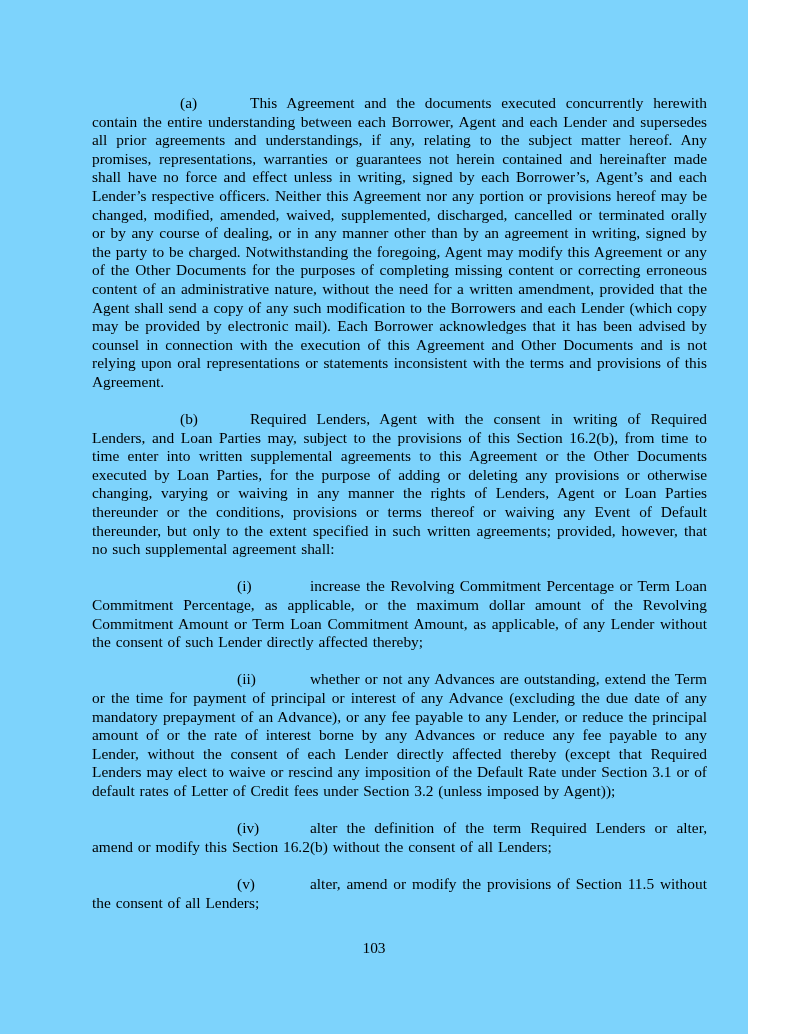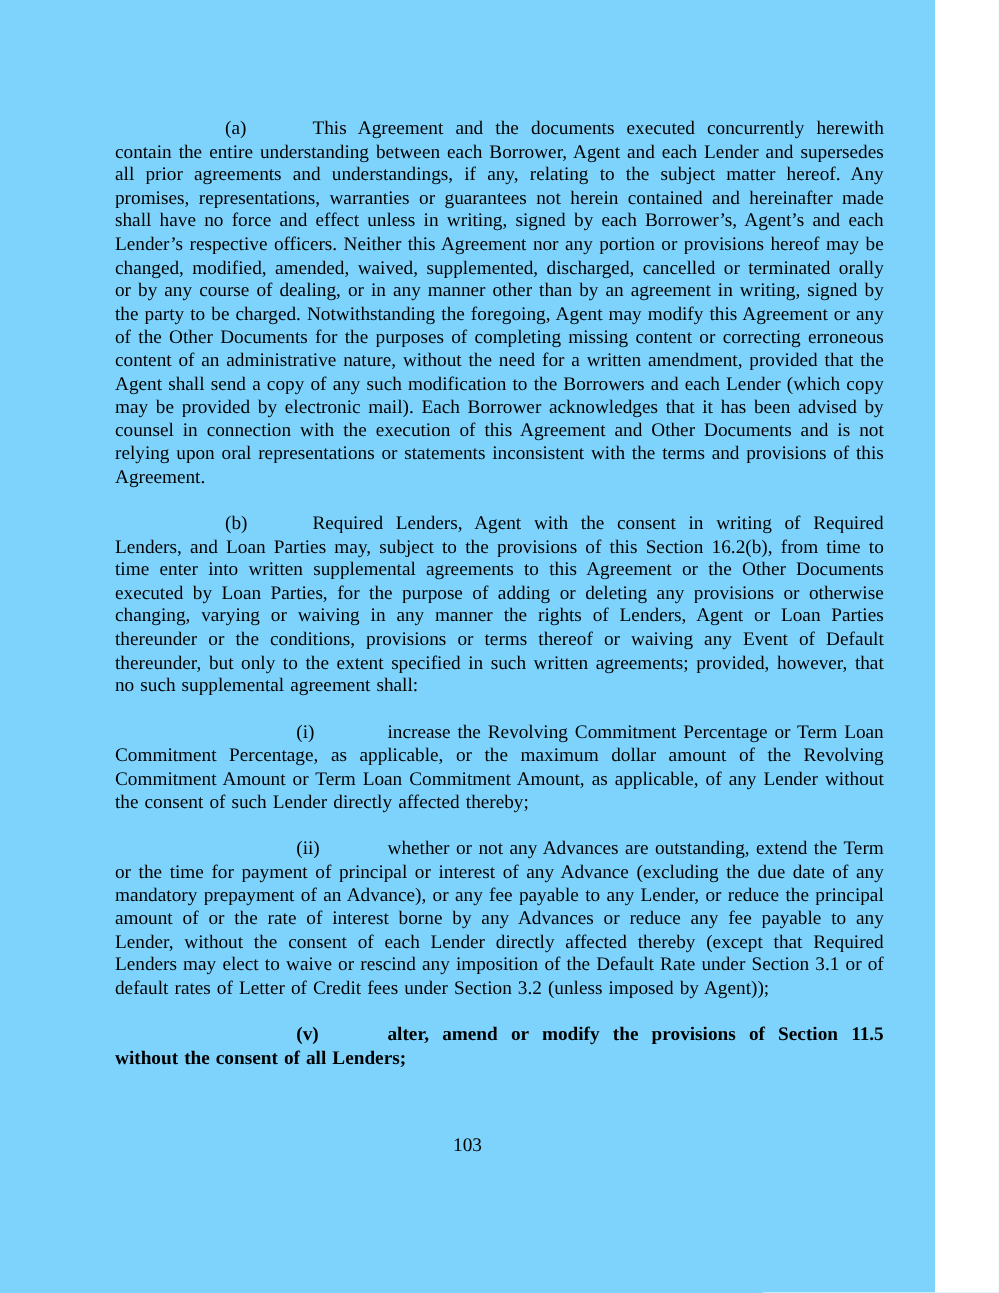--- a/index.html
+++ b/index.html
@@ -19,33 +19,33 @@
     top: 94px;
     width: 615px;
   }
   p.para {
     margin: 0 0 18.6px 0;
     font-size: 15.4px;
     line-height: 18.6px;
     text-align: justify;
     word-spacing: 1px;
   }
-  p.para:last-child { margin-bottom: 12px; font-weight: bold; }
+  p.para:last-child { margin-bottom: 12px; }
   p.level-1 { text-indent: 88px; }
   p.level-2 { text-indent: 145px; }
   .clause-label {
     display: inline-block;
     text-indent: 0;
     text-align: left;
   }
   .level-1 .clause-label { width: 70px; }
   .level-2 .clause-label { width: 73px; }
   .page-number {
     position: absolute;
-    top: 908px;
+    top: 939px;
     left: 0;
     width: 100%;
     text-align: center;
     font-size: 15.4px;
     line-height: 18.6px;
   }
 </style>
 </head>
 <body>
 
@@ -54,19 +54,20 @@
 
     <p class="para level-1"><span class="clause-label">(a)</span><span class="clause-text">This Agreement and the documents executed concurrently herewith contain the entire understanding between each Borrower, Agent and each Lender and supersedes all prior agreements and understandings, if any, relating to the subject matter hereof.  Any promises, representations, warranties or guarantees not herein contained and hereinafter made shall have no force and effect unless in writing, signed by each Borrower’s, Agent’s and each Lender’s respective officers.  Neither this Agreement nor any portion or provisions hereof may be changed, modified, amended, waived, supplemented, discharged, cancelled or terminated orally or by any course of dealing, or in any manner other than by an agreement in writing, signed by the party to be charged.  Notwithstanding the foregoing, Agent may modify this Agreement or any of the Other Documents for the purposes of completing missing content or correcting erroneous content of an administrative nature, without the need for a written amendment, provided that the Agent shall send a copy of any such modification to the Borrowers and each Lender (which copy may be provided by electronic mail).  Each Borrower acknowledges that it has been advised by counsel in connection with the execution of this Agreement and Other Documents and is not relying upon oral representations or statements inconsistent with the terms and provisions of this Agreement.</span></p>
 
     <p class="para level-1"><span class="clause-label">(b)</span><span class="clause-text">Required Lenders, Agent with the consent in writing of Required Lenders, and Loan Parties may, subject to the provisions of this Section 16.2(b), from time to time enter into written supplemental agreements to this Agreement or the Other Documents executed by Loan Parties, for the purpose of adding or deleting any provisions or otherwise changing, varying or waiving in any manner the rights of Lenders, Agent or Loan Parties thereunder or the conditions, provisions or terms thereof or waiving any Event of Default thereunder, but only to the extent specified in such written agreements; provided, however, that no such supplemental agreement shall:</span></p>
 
     <p class="para level-2"><span class="clause-label">(i)</span><span class="clause-text">increase the Revolving Commitment Percentage or Term Loan Commitment Percentage, as applicable, or the maximum dollar amount of the Revolving Commitment Amount or Term Loan Commitment Amount, as applicable, of any Lender without the consent of such Lender directly affected thereby;</span></p>
 
     <p class="para level-2"><span class="clause-label">(ii)</span><span class="clause-text">whether or not any Advances are outstanding, extend the Term or the time for payment of principal or interest of any Advance (excluding the due date of any mandatory prepayment of an Advance), or any fee payable to any Lender, or reduce the principal amount of or the rate of interest borne by any Advances or reduce any fee payable to any Lender, without the consent of each Lender directly affected thereby (except that Required Lenders may elect to waive or rescind any imposition of the Default Rate under Section 3.1 or of default rates of Letter of Credit fees under Section 3.2 (unless imposed by Agent));</span></p>
 
 
+    <p class="para level-2"><span class="clause-label">(iv)</span><span class="clause-text">alter the definition of the term Required Lenders or alter, amend or modify this Section 16.2(b) without the consent of all Lenders;</span></p>
 
     <p class="para level-2"><span class="clause-label">(v)</span><span class="clause-text">alter, amend or modify the provisions of Section 11.5 without the consent of all Lenders;</span></p>
 
   </div>
 
   <div class="page-number">103</div>
 </div>
 
 </body></html>

